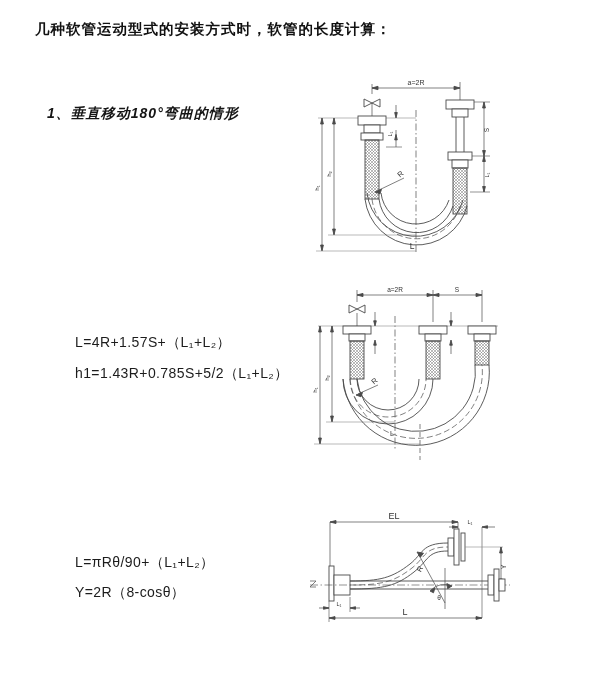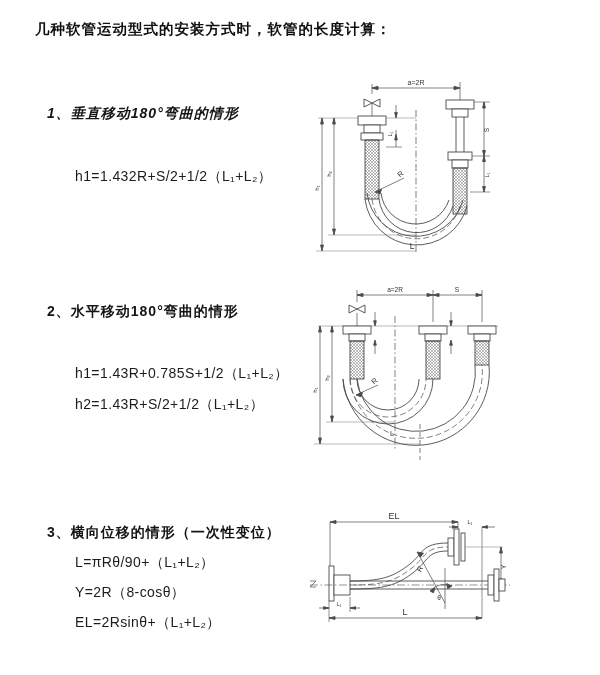--- a/index.html
+++ b/index.html
@@ -27,30 +27,26 @@
   svg text{font-family:"Liberation Sans", sans-serif;fill:#333;}
 </style>
 </head>
 <body>
 
 <div class="page">
 
   <div class="doc-title">几种软管运动型式的安装方式时，软管的长度计算：</div>
 
   <div id="h1-1" class="sec-heading">1、垂直移动180°弯曲的情形</div>
-  <div id="f1-2" class="formula">h1=1.432R+S/2+1/2（L₁+L₂）</div>
-
-  <div id="h2-1" class="sec-heading">2、水平移动180°弯曲的情形</div>
-  <div id="f2-2" class="formula">h1=1.43R+0.785S+1/2（L₁+L₂）</div>
-  <div id="f2-3" class="formula">h2=1.43R+S/2+1/2（L₁+L₂）</div>
-
-  <div id="h3-1" class="sec-heading">3、横向位移的情形（一次性变位）</div>
+
+  <div id="f2-1" class="formula">L=4R+1.57S+（L₁+L₂）</div>
+  <div id="f2-2" class="formula">h1=1.43R+0.785S+5/2（L₁+L₂）</div>
+
   <div id="f3-1" class="formula">L=πRθ/90+（L₁+L₂）</div>
   <div id="f3-2" class="formula">Y=2R（8-cosθ）</div>
-  <div id="f3-3" class="formula">EL=2Rsinθ+（L₁+L₂）</div>
 
   <svg id="diag1" class="diag" width="235" height="185" viewBox="0 0 235 185">
     <defs>
       <pattern id="bd1" patternUnits="userSpaceOnUse" width="3" height="3">
         <path d="M0 3L3 0M0 0L3 3" stroke="#666" stroke-width="0.45"></path>
       </pattern>
     </defs>
     <g stroke="#4a4a4a" stroke-width="0.9" fill="none">
 
       <line x1="104" y1="38" x2="104" y2="182" stroke-dasharray="7 2.5 1.5 2.5" stroke-width="0.7"></line>

